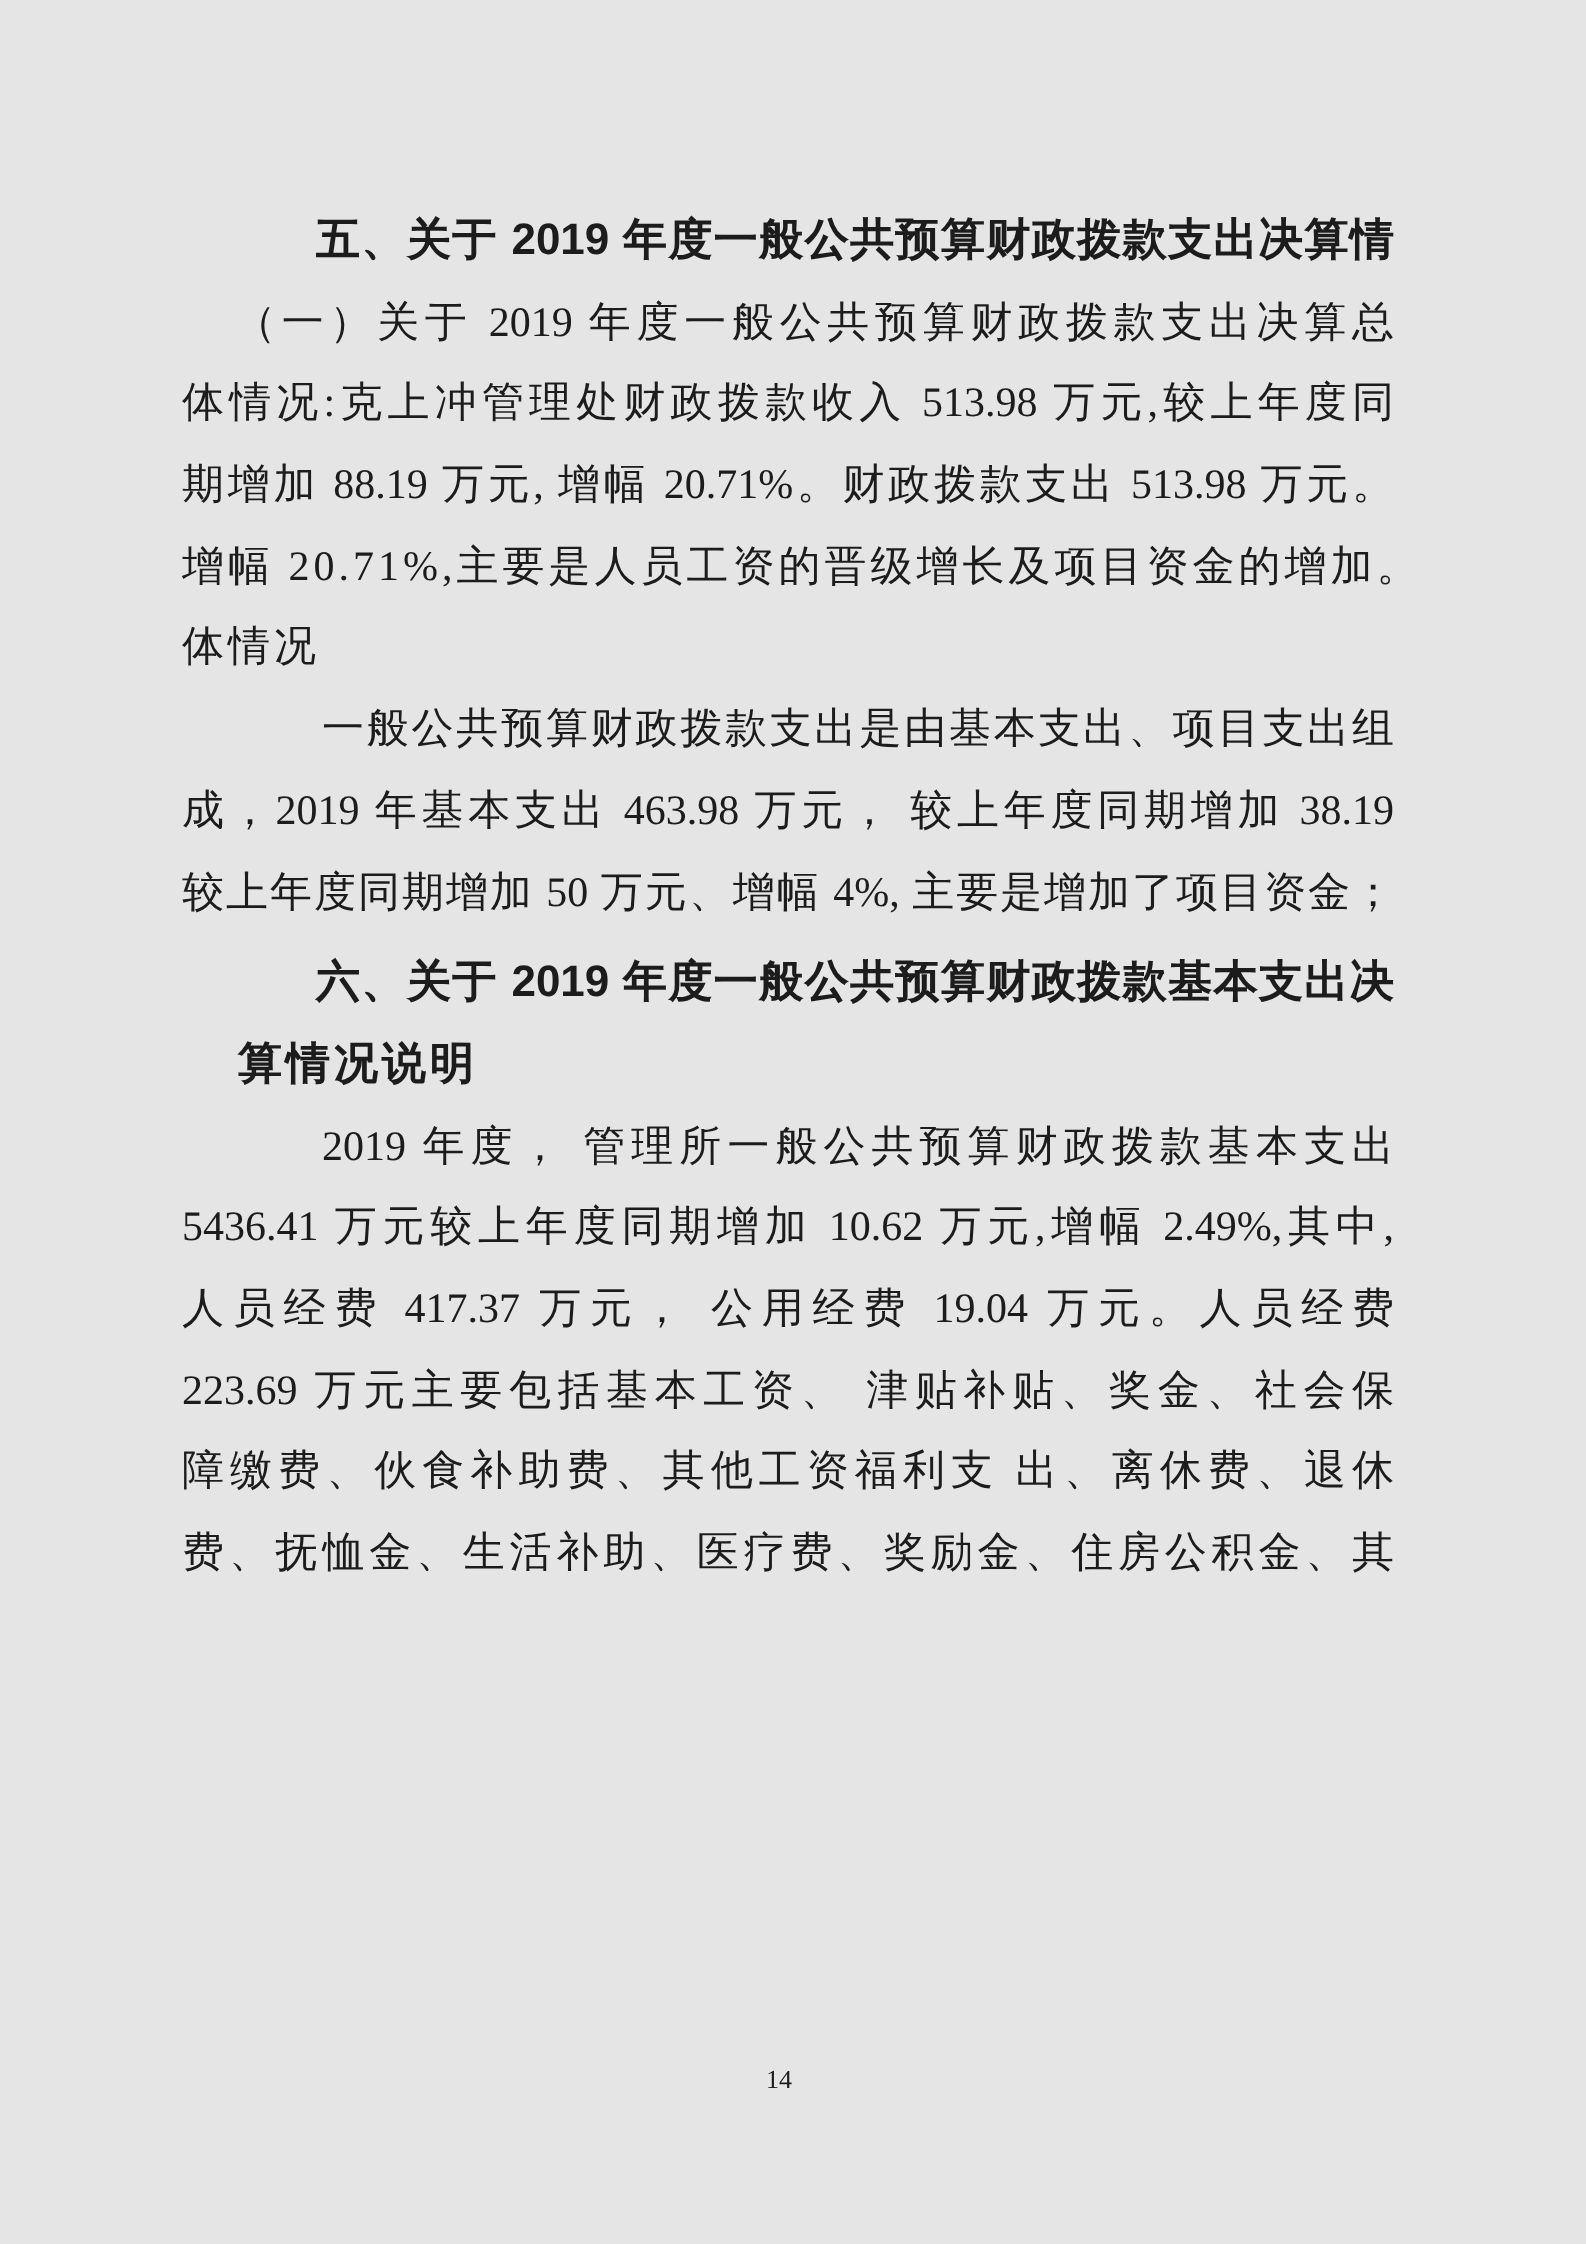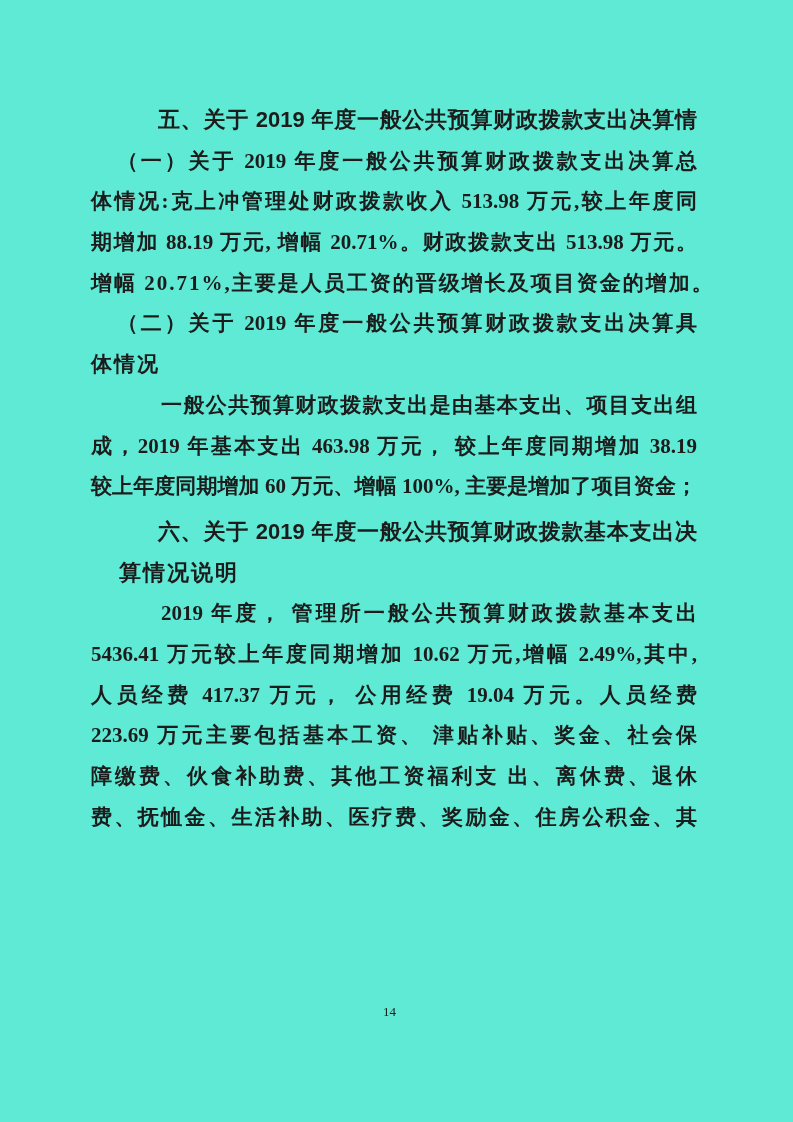--- a/index.html
+++ b/index.html
@@ -4,38 +4,37 @@
 <style>
   html, body {
     margin: 0;
     padding: 0;
     background: #ffffff;
   }
   .page {
     position: relative;
     width: 793px;
     height: 1122px;
-    background: #5eead4;
+    background: #e5e5e5;
     overflow: hidden;
     color: #1c1c1c;
   }
   .doc-body {
     position: absolute;
     left: 91px;
     top: 100px;
     width: 606px;
   }
   .line {
     font-family: "Liberation Serif", "DejaVu Serif", serif;
     font-size: 21px;
     line-height: 40.7px;
     height: 40.7px;
     white-space: nowrap;
     letter-spacing: 0;
-    font-weight: bold;
   }
   
   .jl {
     text-align: justify;
     text-align-last: justify;
     text-justify: inter-character;
   }
   
   .short {
     letter-spacing: 2px;
@@ -46,44 +45,43 @@
     font-weight: 700;
     font-size: 22px;
   }
   .ind-h1    { padding-left: 67px; }  
   .ind-h2    { padding-left: 28px; }  
   .ind-paren { padding-left: 26px; }  
   .ind-para  { padding-left: 70px; }  
   .gap       { margin-top: 5px; }     
   .page-num {
     position: absolute;
-    top: 1004px;
+    top: 1032px;
     left: 0;
     width: 779px;
     text-align: center;
     font-family: "Liberation Serif", "DejaVu Serif", serif;
     font-size: 13px;
     color: #1c1c1c;
   }
 </style>
 </head>
 <body>
 
 <div class="page">
   <div class="doc-body">
     <div class="line h jl ind-h1">五、关于 2019 年度一般公共预算财政拨款支出决算情</div>
     <div class="line jl ind-paren">（一）关于 2019 年度一般公共预算财政拨款支出决算总</div>
     <div class="line jl">体情况:克上冲管理处财政拨款收入 513.98 万元,较上年度同</div>
     <div class="line jl">期增加 88.19 万元, 增幅 20.71%。财政拨款支出 513.98 万元。</div>
     <div class="line short">增幅 20.71%,主要是人员工资的晋级增长及项目资金的增加。</div>
-    <div class="line jl ind-paren">（二）关于 2019 年度一般公共预算财政拨款支出决算具</div>
     <div class="line short">体情况</div>
     <div class="line jl ind-para">一般公共预算财政拨款支出是由基本支出、项目支出组</div>
     <div class="line jl">成，2019 年基本支出 463.98 万元， 较上年度同期增加 38.19</div>
-    <div class="line jl">较上年度同期增加 60 万元、增幅 100%, 主要是增加了项目资金；</div>
+    <div class="line jl">较上年度同期增加 50 万元、增幅 4%, 主要是增加了项目资金；</div>
     <div class="line h jl ind-h1 gap">六、关于 2019 年度一般公共预算财政拨款基本支出决</div>
     <div class="line h short ind-h2">算情况说明</div>
     <div class="line jl ind-para">2019 年度， 管理所一般公共预算财政拨款基本支出</div>
     <div class="line jl">5436.41 万元较上年度同期增加 10.62 万元,增幅 2.49%,其中,</div>
     <div class="line jl">人员经费 417.37 万元， 公用经费 19.04 万元。人员经费</div>
     <div class="line jl">223.69 万元主要包括基本工资、 津贴补贴、奖金、社会保</div>
     <div class="line jl">障缴费、伙食补助费、其他工资福利支 出、离休费、退休</div>
     <div class="line jl">费、抚恤金、生活补助、医疗费、奖励金、住房公积金、其</div>
   </div>
   <div class="page-num">14</div>

